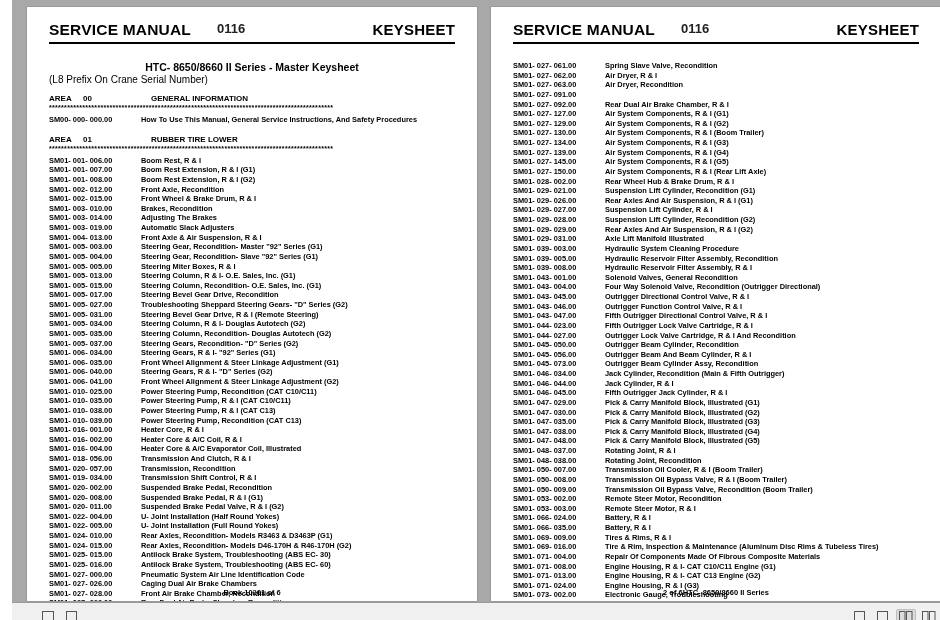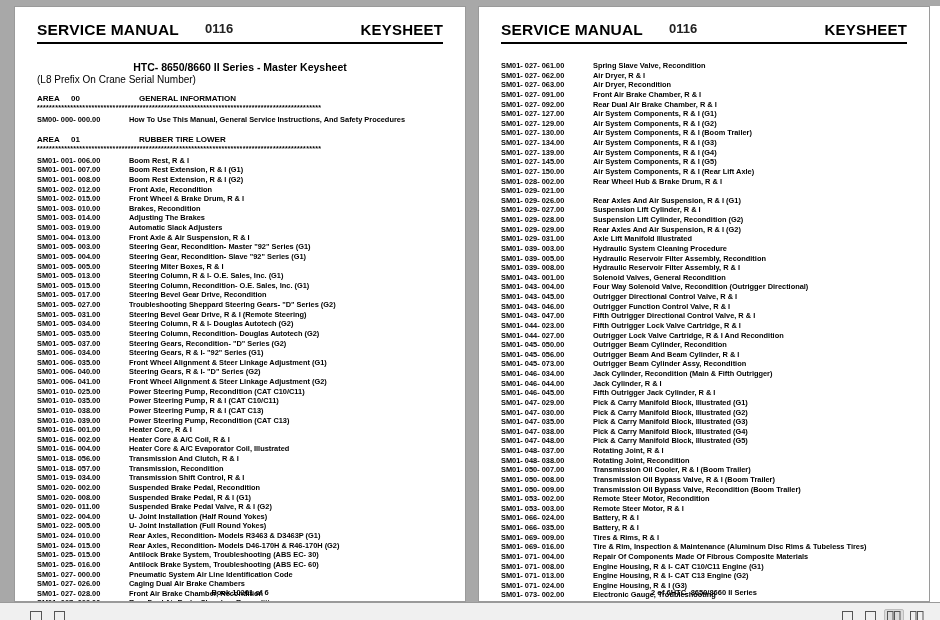--- a/index.html
+++ b/index.html
@@ -10,20 +10,21 @@
     height: 620px;
     overflow: hidden;
     font-family: "Liberation Sans", sans-serif;
   }
 
   #viewer {
     position: relative;
     width: 920px;
     height: 620px;
     background: #ffffff;
+    margin-left: 12px;
   }
 
   
   .page-area {
     position: absolute;
     top: 0;
     left: 0;
     width: 940px;
     height: 602px;
     background: #ffffff;
@@ -409,21 +410,21 @@
               </li>
               <li class="entry">
                 <span class="code">SM01- 016- 004.00</span>
                 <span class="desc">Heater Core &amp; A/C Evaporator Coil, Illustrated</span>
               </li>
               <li class="entry">
                 <span class="code">SM01- 018- 056.00</span>
                 <span class="desc">Transmission And Clutch, R &amp; I</span>
               </li>
               <li class="entry">
-                <span class="code">SM01- 018- 057.00</span>
+                <span class="code">SM01- 020- 057.00</span>
                 <span class="desc">Transmission, Recondition</span>
               </li>
               <li class="entry">
                 <span class="code">SM01- 019- 034.00</span>
                 <span class="desc">Transmission Shift Control, R &amp; I</span>
               </li>
               <li class="entry">
                 <span class="code">SM01- 020- 002.00</span>
                 <span class="desc">Suspended Brake Pedal, Recondition</span>
               </li>
@@ -507,21 +508,20 @@
               <li class="entry">
                 <span class="code">SM01- 027- 062.00</span>
                 <span class="desc">Air Dryer, R &amp; I</span>
               </li>
               <li class="entry">
                 <span class="code">SM01- 027- 063.00</span>
                 <span class="desc">Air Dryer, Recondition</span>
               </li>
               <li class="entry">
                 <span class="code">SM01- 027- 091.00</span>
-                <span class="desc">Front Air Brake Chamber, R &amp; I</span>
               </li>
               <li class="entry">
                 <span class="code">SM01- 027- 092.00</span>
                 <span class="desc">Rear Dual Air Brake Chamber, R &amp; I</span>
               </li>
               <li class="entry">
                 <span class="code">SM01- 027- 127.00</span>
                 <span class="desc">Air System Components, R &amp; I (G1)</span>
               </li>
               <li class="entry">
@@ -547,20 +547,21 @@
               <li class="entry">
                 <span class="code">SM01- 027- 150.00</span>
                 <span class="desc">Air System Components, R &amp; I (Rear Lift Axle)</span>
               </li>
               <li class="entry">
                 <span class="code">SM01- 028- 002.00</span>
                 <span class="desc">Rear Wheel Hub &amp; Brake Drum, R &amp; I</span>
               </li>
               <li class="entry">
                 <span class="code">SM01- 029- 021.00</span>
+                <span class="desc">Suspension Lift Cylinder, Recondition (G1)</span>
               </li>
               <li class="entry">
                 <span class="code">SM01- 029- 026.00</span>
                 <span class="desc">Rear Axles And Air Suspension, R &amp; I (G1)</span>
               </li>
               <li class="entry">
                 <span class="code">SM01- 029- 027.00</span>
                 <span class="desc">Suspension Lift Cylinder, R &amp; I</span>
               </li>
               <li class="entry">

